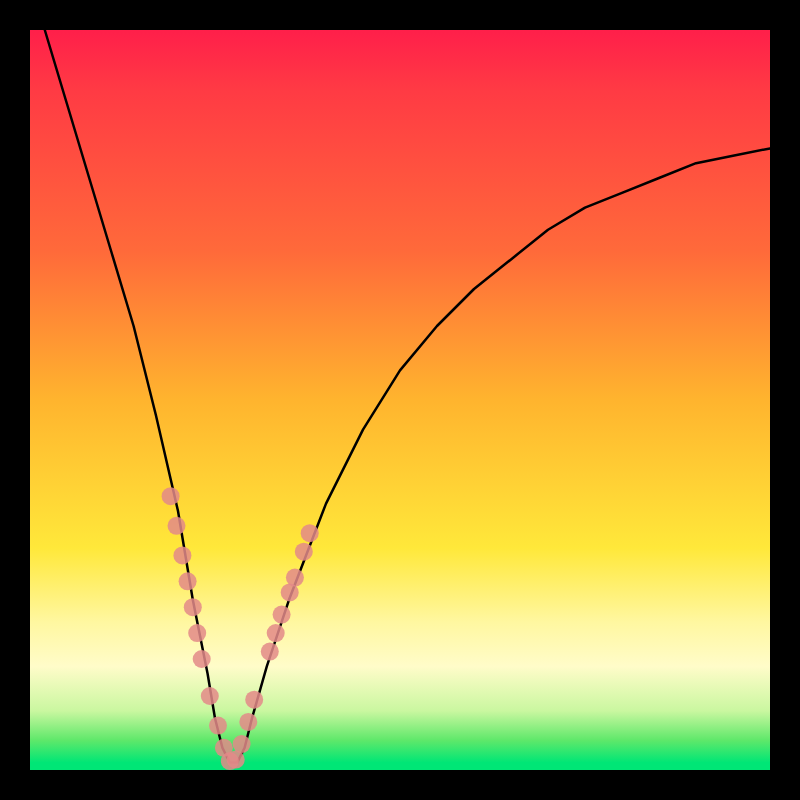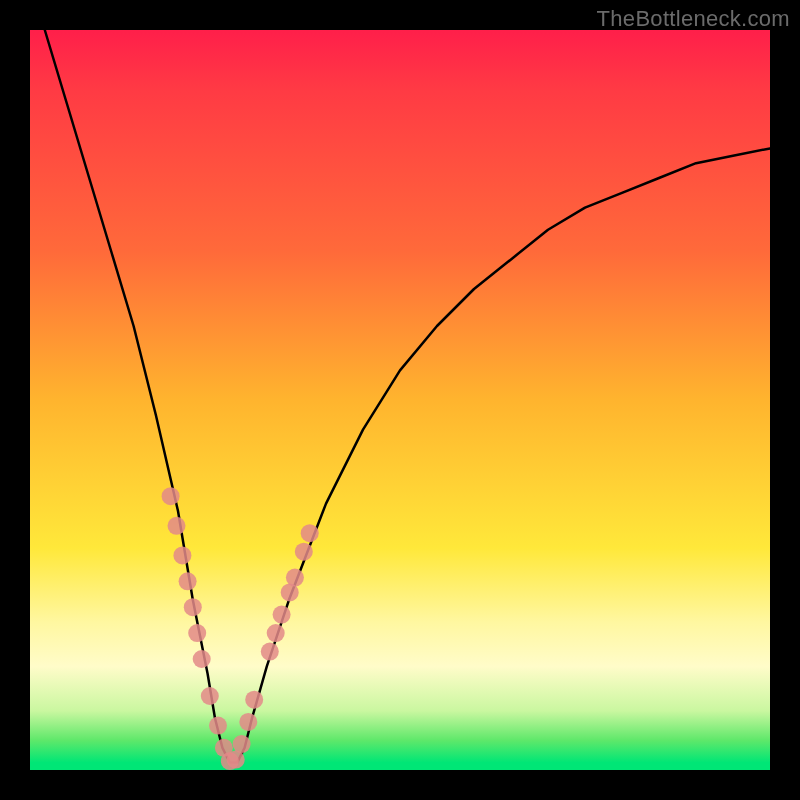--- a/index.html
+++ b/index.html
@@ -89,14 +89,13 @@
           <circle cx="245.7" cy="603.1" r="9" fill="#e38a88" fill-opacity="0.85"></circle>
           <circle cx="251.6" cy="584.6" r="9" fill="#e38a88" fill-opacity="0.85"></circle>
           <circle cx="259.7" cy="562.4" r="9" fill="#e38a88" fill-opacity="0.85"></circle>
           <circle cx="264.9" cy="547.6" r="9" fill="#e38a88" fill-opacity="0.85"></circle>
           <circle cx="273.8" cy="521.7" r="9" fill="#e38a88" fill-opacity="0.85"></circle>
           <circle cx="279.7" cy="503.2" r="9" fill="#e38a88" fill-opacity="0.85"></circle>
         </g>
     </svg>
   </div>
 
-  <div class="watermark">TheBottleneck.com</div>
 </div>
 
 </body></html>

